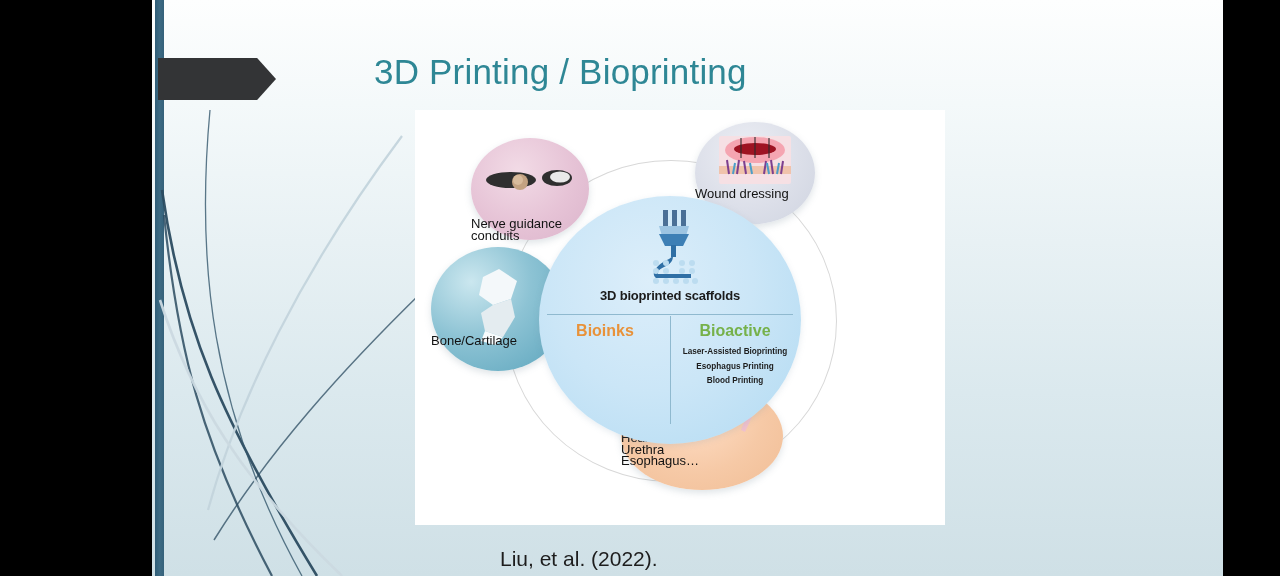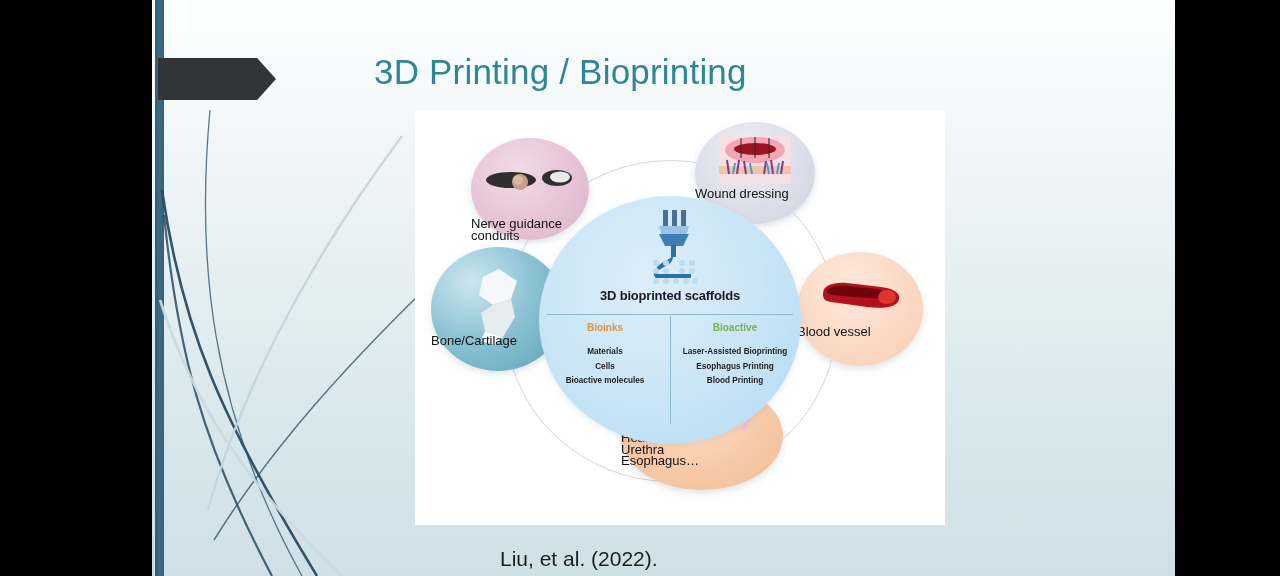--- a/index.html
+++ b/index.html
@@ -24,20 +24,21 @@
 
   
   #slide {
     position: absolute;
     left: 152px;
     top: 0;
     width: 1023px;
     height: 576px;
     background: linear-gradient(to bottom, #fdfefe 0%, #f4f9fa 18%, #e8f1f4 42%, #dbe9ee 68%, #cfe0e6 100%);
     overflow: hidden;
+    padding-left: 48px;
   }
 
   
   .edge-bar {
     position: absolute;
     left: 3px;
     top: 0;
     width: 9px;
     height: 576px;
     background: linear-gradient(to right, #2f5d77 0%, #3d6b84 50%, #35617a 100%);
@@ -143,21 +144,21 @@
     font-weight: bold;
     color: #1b1b1b;
     letter-spacing: -0.2px;
   }
 
   .col-head {
     position: absolute;
     top: 126px;
     width: 126px;
     text-align: center;
-    font-size: 10px;
+    font-size: 16px;
     font-weight: bold;
   }
   .col-head.left  { left: 3px;   color: #e8923a; }
   .col-head.right { left: 133px; color: #76b14a; }
 
   .col-list {
     position: absolute;
     top: 149px;
     width: 128px;
     text-align: center;
@@ -300,28 +301,20 @@
             </g>
             <g stroke="#2b2b2b" stroke-width="1.1">
               <path d="M22,22 L22,2"></path>
                 <path d="M36,22 L36,1"></path>
                 <path d="M50,22 L50,2"></path>
             </g>
           </svg>
           <div class="node-label">Wound dressing</div>
         </div>
 
-        <div class="node node-blood">
-          <svg class="gfx" style="left:20px;top:26px;" width="88" height="34" viewBox="0 0 88 34">
-            <path d="M6,16 C6,7 16,4 30,5 L64,9 C80,11 86,18 80,25 C73,32 54,30 36,27 L14,24 C7,23 6,20 6,16 Z" fill="#b5111c"></path>
-            <path d="M10,13 C12,8 22,7 32,8 L60,11 C70,13 72,18 66,21 L24,18 C13,17 9,16 10,13 Z" fill="#5d0208" opacity="0.8"></path>
-            <ellipse cx="70" cy="19" rx="9" ry="7" fill="#e33b2b" opacity="0.9"></ellipse>
-          </svg>
-          <div class="node-label">Blood vessel</div>
-        </div>
 
         <div class="node node-bone">
           <svg class="gfx" style="left:34px;top:18px;" width="66" height="80" viewBox="0 0 66 80">
             <path d="M34,4 L52,16 L46,34 L28,40 L14,30 L18,12 Z" fill="#f4f8fa"></path>
             <path d="M28,40 L46,34 L50,52 L38,72 L20,66 L16,48 Z" fill="#e4ecf0"></path>
             <path d="M20,66 L38,72 L30,80 L16,76 Z" fill="#f7fbfc"></path>
           </svg>
           <div class="node-label">Bone/Cartilage</div>
         </div>
 
@@ -364,25 +357,20 @@
             </g>
           </svg>
 
           <div class="core-title">3D bioprinted scaffolds</div>
           <div class="core-divider-h"></div>
           <div class="core-divider-v"></div>
 
           <div class="col-head left">Bioinks</div>
           <div class="col-head right">Bioactive</div>
 
-          <div class="col-list left">
-            <div>Materials</div>
-            <div>Cells</div>
-            <div>Bioactive molecules</div>
-          </div>
 
           <div class="col-list right">
             <div>Laser-Assisted Bioprinting</div>
             <div>Esophagus Printing</div>
             <div>Blood Printing</div>
           </div>
         </div>
 
       </div>
     </div>

